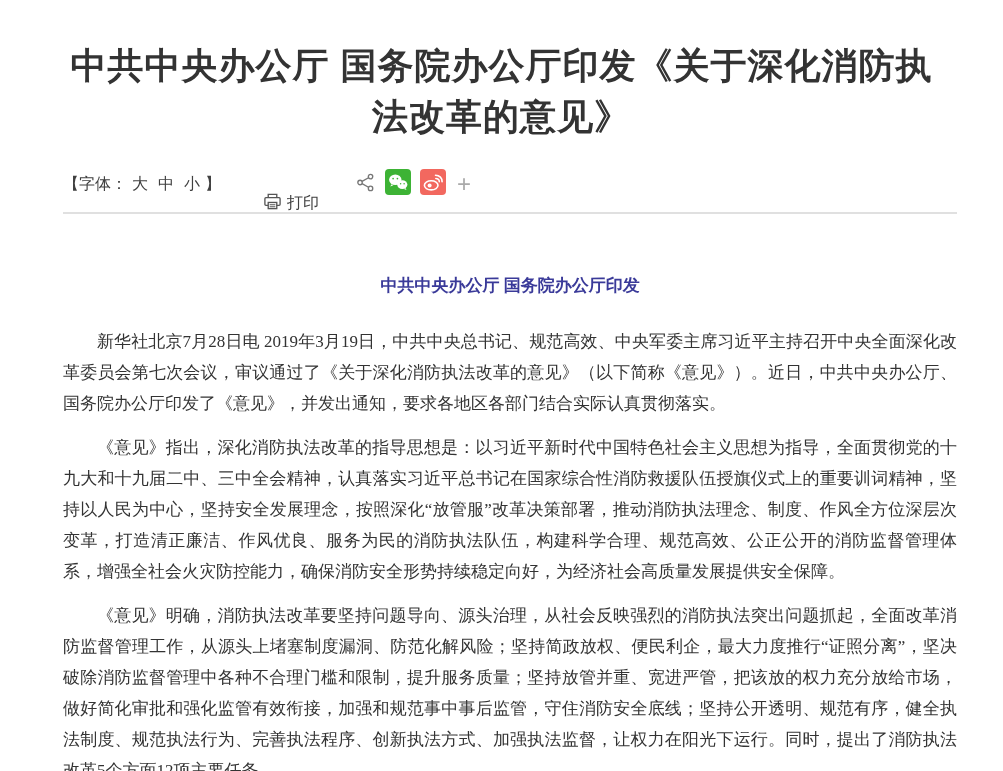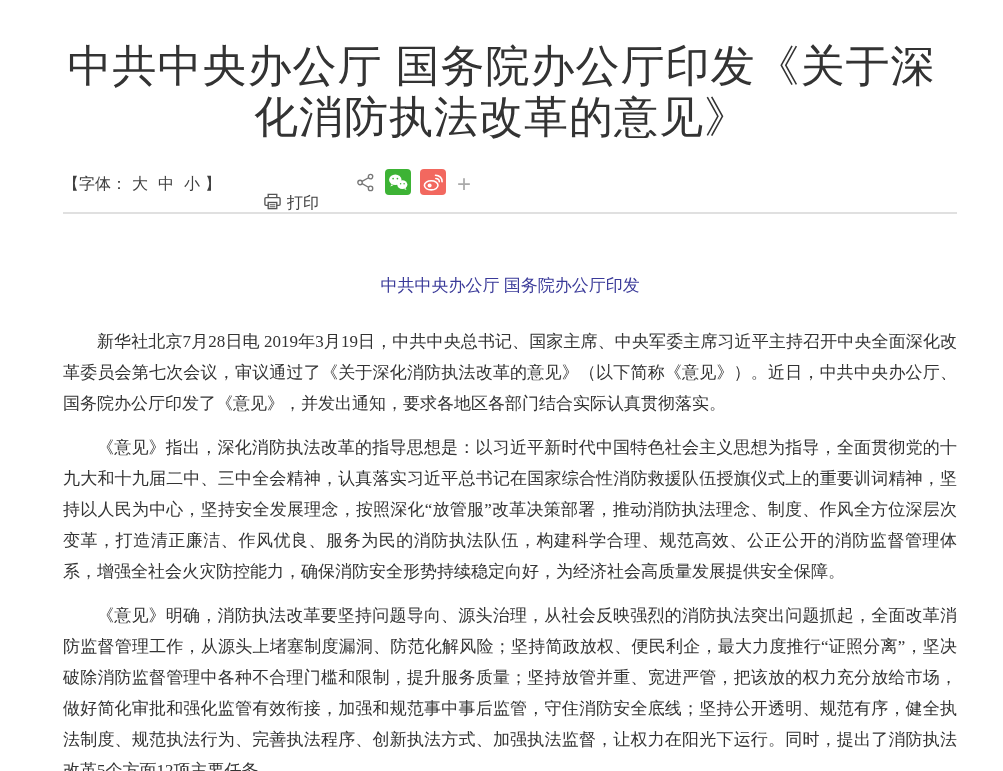--- a/index.html
+++ b/index.html
@@ -4,23 +4,23 @@
 <style>
   * { box-sizing: border-box; }
   html,body { margin:0; padding:0; background:#ffffff; }
   body { width:1003px; font-family:"Liberation Sans","DejaVu Sans",sans-serif; }
   .page { width:1003px; min-height:771px; background:#fff; }
 
   
   .article-title {
     margin: 40px 60px 0 60px;
     text-align: center;
-    font-size: 44px;
+    font-size: 36px;
     line-height: 51px;
-    font-weight: 400;
+    font-weight: 700;
     color: #333333;
     letter-spacing: 1px;
   }
 
   
   .meta-row {
     margin: 28px 46px 0 63px;
     display: flex;
     justify-content: space-between;
     align-items: center;
@@ -74,21 +74,21 @@
   
   .article-body {
     padding: 0 46px 30px 63px;
     font-family: "Liberation Serif","DejaVu Serif",serif;
   }
   .article-heading {
     margin: 56px 0 24px 0;
     text-align: center;
     color: #3a3a99;
     font-size: 17px;
-    font-weight: 400;
+    font-weight: 700;
     line-height: 32px;
   }
   .para {
     font-size: 17px;
     line-height: 31px;
     color: #333333;
     text-align: justify;
     text-indent: 2em;
     margin: 0 0 13px 0;
     word-break: break-all;
@@ -172,18 +172,18 @@
     </div>
   </div>
 
   <div class="divider"></div>
 
   <div class="article-body">
     <div class="article-heading">
       <div>中共中央办公厅 国务院办公厅印发</div>
     </div>
 
-    <p class="para">新华社北京7月28日电 2019年3月19日，中共中央总书记、国家主席、中央军委主席习近平主持召开中央全面深化改革委员会第七次会议，审议通过了《关于深化消防执法改革的意见》（以下简称《意见》）。近日，中共中央办公厅、国务院办公厅印发了《意见》，并发出通知，要求各地区各部门结合实际认真贯彻落实。</p>
+    <p class="para">新华社北京7月28日电 2019年3月19日，中共中央总书记、规范高效、中央军委主席习近平主持召开中央全面深化改革委员会第七次会议，审议通过了《关于深化消防执法改革的意见》（以下简称《意见》）。近日，中共中央办公厅、国务院办公厅印发了《意见》，并发出通知，要求各地区各部门结合实际认真贯彻落实。</p>
     <p class="para">《意见》指出，深化消防执法改革的指导思想是：以习近平新时代中国特色社会主义思想为指导，全面贯彻党的十九大和十九届二中、三中全会精神，认真落实习近平总书记在国家综合性消防救援队伍授旗仪式上的重要训词精神，坚持以人民为中心，坚持安全发展理念，按照深化“放管服”改革决策部署，推动消防执法理念、制度、作风全方位深层次变革，打造清正廉洁、作风优良、服务为民的消防执法队伍，构建科学合理、规范高效、公正公开的消防监督管理体系，增强全社会火灾防控能力，确保消防安全形势持续稳定向好，为经济社会高质量发展提供安全保障。</p>
     <p class="para">《意见》明确，消防执法改革要坚持问题导向、源头治理，从社会反映强烈的消防执法突出问题抓起，全面改革消防监督管理工作，从源头上堵塞制度漏洞、防范化解风险；坚持简政放权、便民利企，最大力度推行“证照分离”，坚决破除消防监督管理中各种不合理门槛和限制，提升服务质量；坚持放管并重、宽进严管，把该放的权力充分放给市场，做好简化审批和强化监管有效衔接，加强和规范事中事后监管，守住消防安全底线；坚持公开透明、规范有序，健全执法制度、规范执法行为、完善执法程序、创新执法方式、加强执法监督，让权力在阳光下运行。同时，提出了消防执法改革5个方面12项主要任务。</p>
   </div>
 
 </div>
 
 </body></html>

